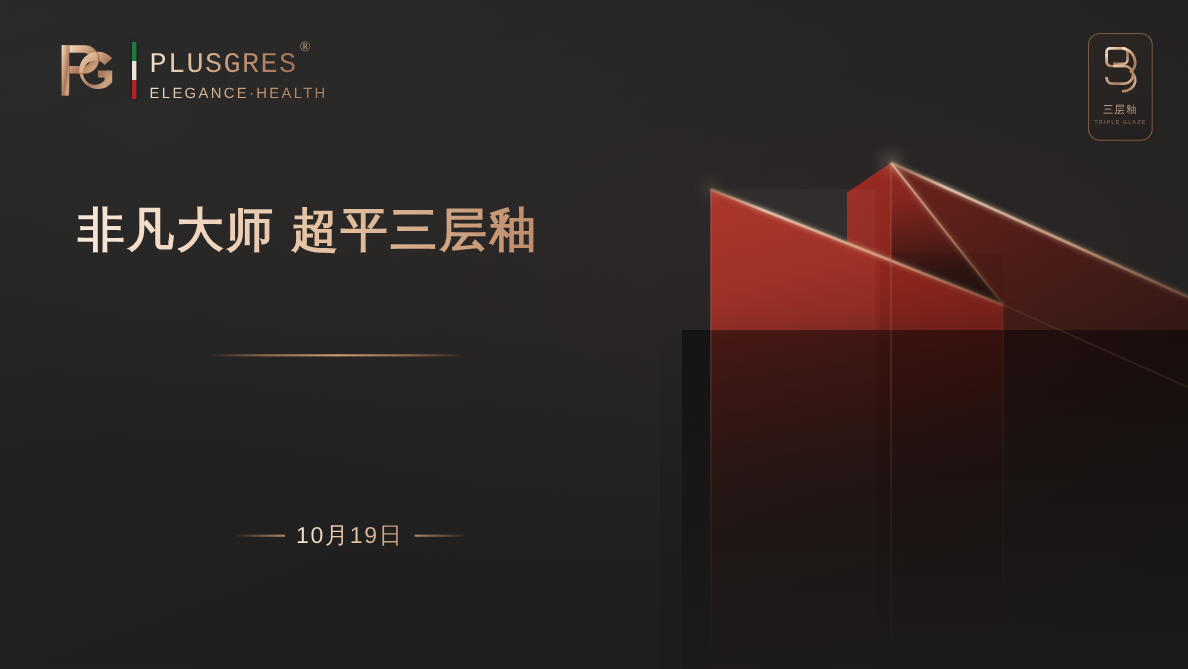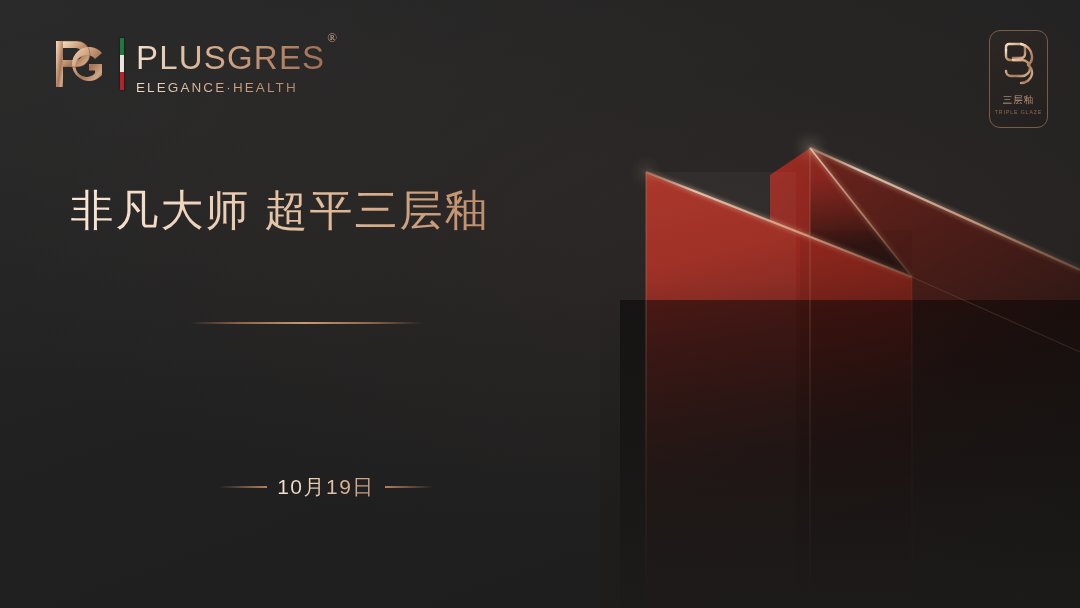--- a/index.html
+++ b/index.html
@@ -67,22 +67,22 @@
     flex-direction: column;
     justify-content: center;
     padding-top: 1px;
   }
   .brand-row {
     display: flex;
     align-items: flex-start;
     line-height: 1;
   }
   .brand-name {
-    font-family: Liberation Sans, sans-serif;
-    font-size: 33px;
+    font-family: Liberation Mono, monospace;
+    font-size: 26px;
     letter-spacing: 1.2px;
     font-weight: 400;
     background: linear-gradient(100deg, #f2e0cf 0%, #d7b191 38%, #b8876a 72%, #9d6f55 100%);
     -webkit-background-clip: text;
     background-clip: text;
     color: transparent;
     white-space: nowrap;
     margin-top: 7px;
   }
   .brand-reg {
@@ -161,21 +161,21 @@
     line-height: 1.08;
     white-space: nowrap;
     background: linear-gradient(95deg, #fbeadb 0%, #f3dcc8 22%, #dcb492 55%, #b98a69 88%, #a87c5e 100%);
     -webkit-background-clip: text;
     background-clip: text;
     color: transparent;
   }
   .title-cn {
     font-family: "Liberation Sans", sans-serif;
     font-size: 43px;
-    font-weight: 400;
+    font-weight: 700;
     letter-spacing: 2px;
     line-height: 1.25;
     margin-top: 6px;
     white-space: nowrap;
     background: linear-gradient(95deg, #fdf0e3 0%, #f4ddc9 25%, #e0bb9a 58%, #c08f6d 85%, #ae7f60 100%);
     -webkit-background-clip: text;
     background-clip: text;
     color: transparent;
   }
   #rule-top {
@@ -196,21 +196,21 @@
     font-size: 20px;
     letter-spacing: 4px;
     white-space: nowrap;
     background: linear-gradient(95deg, #f7e6d5 0%, #e3c3a4 55%, #c2977a 100%);
     -webkit-background-clip: text;
     background-clip: text;
     color: transparent;
   }
   #date-row {
     position: absolute;
-    left: 16px;
+    left: 8px;
     top: 473px;
     width: 620px;
     display: flex;
     align-items: center;
     justify-content: center;
     gap: 10px;
   }
   .dash {
     width: 48px;
     height: 1.4px;

